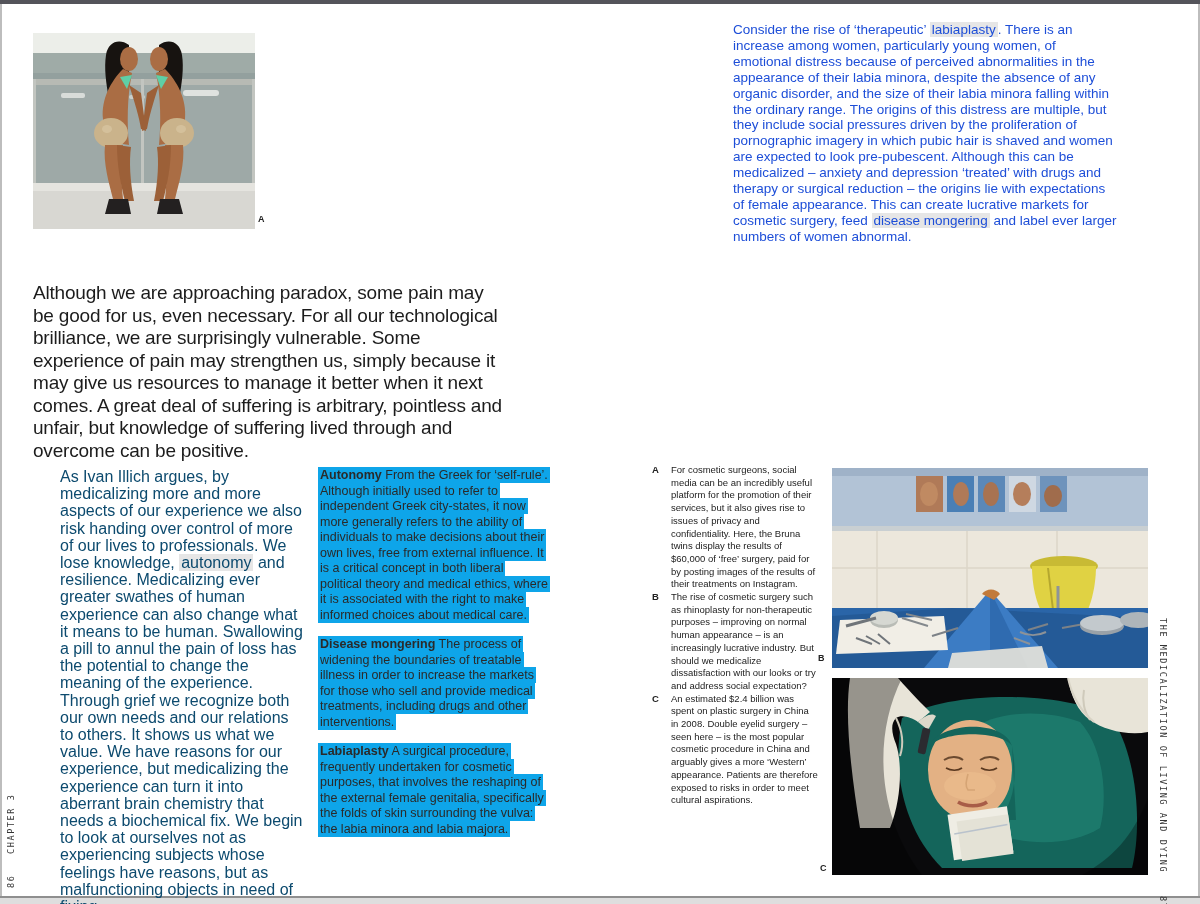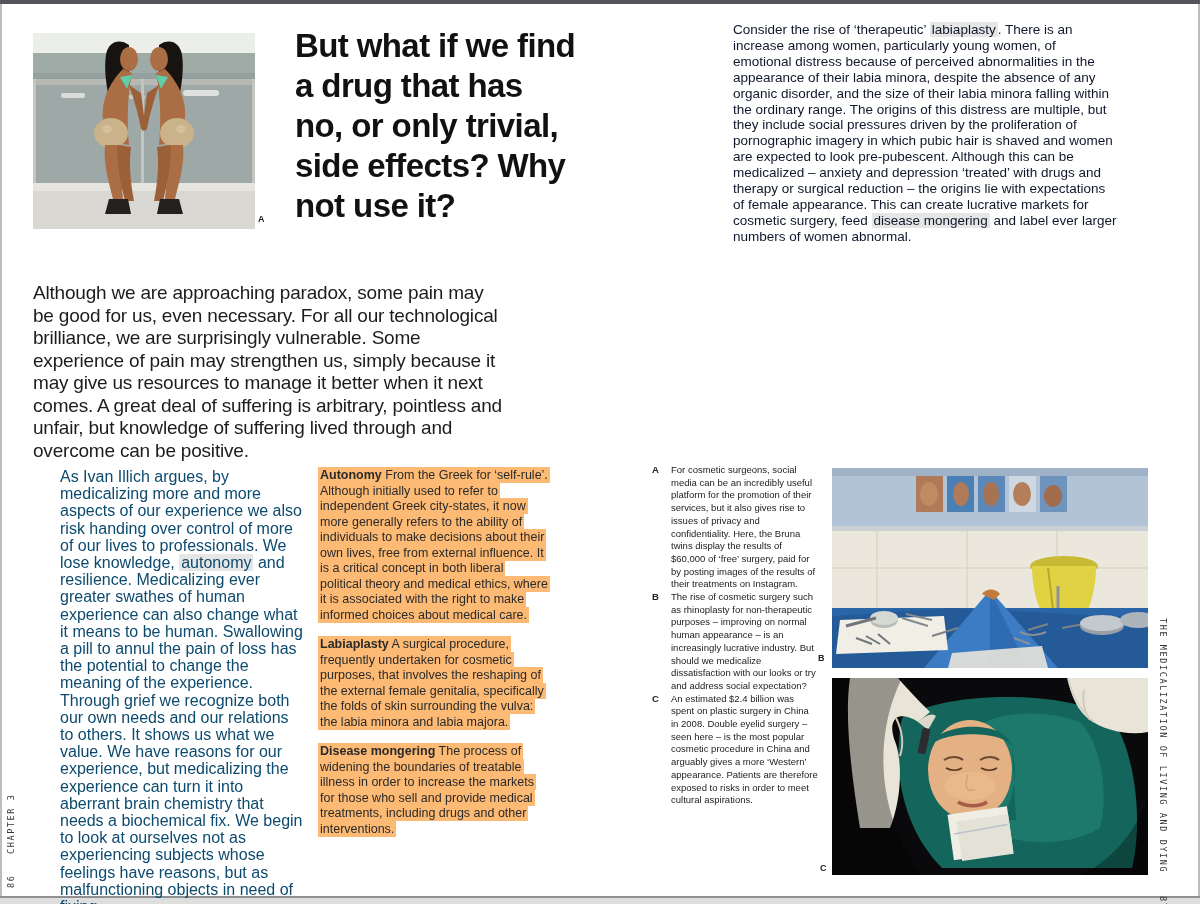--- a/index.html
+++ b/index.html
@@ -30,26 +30,26 @@
   }
 
   .body-col{
     left:60px;top:468px;width:244px;
     font-size:16px;line-height:17.2px;color:#0c4a6e;
   }
   .mark{background:#e6e6e6;padding:0 2px;-webkit-box-decoration-break:clone;box-decoration-break:clone;}
 
   .glossary{left:318px;top:468px;width:230px;font-size:12.5px;line-height:15.5px;color:#2a2a2a;}
   .gl-entry{margin-bottom:14px;}
-  .gl-entry .mark{background:#fdba74;padding:1px 2px;text-align:center;}
+  .gl-entry .mark{background:#0ea5e9;padding:1px 2px;text-align:center;}
   .gl-term{font-weight:bold;}
 
   .para-right{
     left:733px;top:22px;width:384px;
-    font-size:13.5px;line-height:15.9px;color:#0f172a;
+    font-size:13.5px;line-height:15.9px;color:#1d4ed8;
   }
 
   .captions{left:652px;top:464px;width:166px;font-size:9.5px;line-height:12.7px;color:#222;}
   .cap-row{display:grid;grid-template-columns:19px 1fr;}
   .cap-label{font-weight:bold;}
 
   .fig{position:absolute;background:#ccc;overflow:hidden;}
   .fig svg{display:block;width:100%;height:100%;}
   .fig-a{left:33px;top:33px;width:222px;height:196px;}
   .fig-b{left:832px;top:468px;width:316px;height:200px;}
@@ -119,37 +119,36 @@
         <ellipse cx="78" cy="100" rx="17" ry="15" fill="#cab38b"></ellipse>
         <ellipse cx="74" cy="96" rx="5" ry="4" fill="#d9c6a2" opacity="0.7"></ellipse>
         <path d="M72,112 C70,130 76,150 80,166 L90,166 C88,148 88,128 90,112 Z" fill="#aa6d44"></path>
         <path d="M84,112 C84,134 88,152 92,168 L101,168 C97,148 96,128 98,114 Z" fill="#9c6038"></path>
         <path d="M76,166 L95,166 L98,181 L72,181 Z" fill="#232020"></path>
       </g>
     </svg>
   </div>
   <div class="abs fig-letter letter-a">A</div>
 
-  <div class="abs headline hl-left">But what if we find a drug that has no, or only trivial, side effects? Why not use it?</div>
 
   <div class="abs intro">Although we are approaching paradox, some pain may be good for us, even necessary. For all our technological brilliance, we are surprisingly vulnerable. Some experience of pain may strengthen us, simply because it may give us resources to manage it better when it next comes. A great deal of suffering is arbitrary, pointless and unfair, but knowledge of suffering lived through and overcome can be positive.</div>
 
   <div class="abs body-col">
     <span>As Ivan Illich argues, by medicalizing more and more aspects of our experience we also risk handing over control of more of our lives to professionals. We lose knowledge, </span><span class="mark">autonomy</span><span> and resilience. Medicalizing ever greater swathes of human experience can also change what it means to be human. Swallowing a pill to annul the pain of loss has the potential to change the meaning of the experience. Through grief we recognize both our own needs and our relations to others. It shows us what we value. We have reasons for our experience, but medicalizing the experience can turn it into aberrant brain chemistry that needs a biochemical fix. We begin to look at ourselves not as experiencing subjects whose feelings have reasons, but as malfunctioning objects in need of fixing.</span>
   </div>
 
   <div class="abs glossary">
     <div class="gl-entry">
       <span class="mark"><span class="gl-term">Autonomy</span><span> From the Greek for ‘self-rule’. Although initially used to refer to independent Greek city-states, it now more generally refers to the ability of individuals to make decisions about their own lives, free from external influence. It is a critical concept in both liberal political theory and medical ethics, where it is associated with the right to make informed choices about medical care.</span></span>
     </div>
     <div class="gl-entry">
+      <span class="mark"><span class="gl-term">Disease mongering</span><span> The process of widening the boundaries of treatable illness in order to increase the markets for those who sell and provide medical treatments, including drugs and other interventions.</span></span>
+    </div>
+    <div class="gl-entry">
       <span class="mark"><span class="gl-term">Labiaplasty</span><span> A surgical procedure, frequently undertaken for cosmetic purposes, that involves the reshaping of the external female genitalia, specifically the folds of skin surrounding the vulva: the labia minora and labia majora.</span></span>
-    </div>
-    <div class="gl-entry">
-      <span class="mark"><span class="gl-term">Disease mongering</span><span> The process of widening the boundaries of treatable illness in order to increase the markets for those who sell and provide medical treatments, including drugs and other interventions.</span></span>
     </div>
   </div>
 
   <div class="abs vert vert-left">
     <span>86</span>
     <span>CHAPTER 3</span>
   </div>
 
   <div class="abs para-right">
     <span>Consider the rise of ‘therapeutic’ </span><span class="mark">labiaplasty</span><span>. There is an increase among women, particularly young women, of emotional distress because of perceived abnormalities in the appearance of their labia minora, despite the absence of any organic disorder, and the size of their labia minora falling within the ordinary range. The origins of this distress are multiple, but they include social pressures driven by the proliferation of pornographic imagery in which pubic hair is shaved and women are expected to look pre-pubescent. Although this can be medicalized – anxiety and depression ‘treated’ with drugs and therapy or surgical reduction – the origins lie with expectations of female appearance. This can create lucrative markets for cosmetic surgery, feed </span><span class="mark">disease mongering</span><span> and label ever larger numbers of women abnormal.</span>

